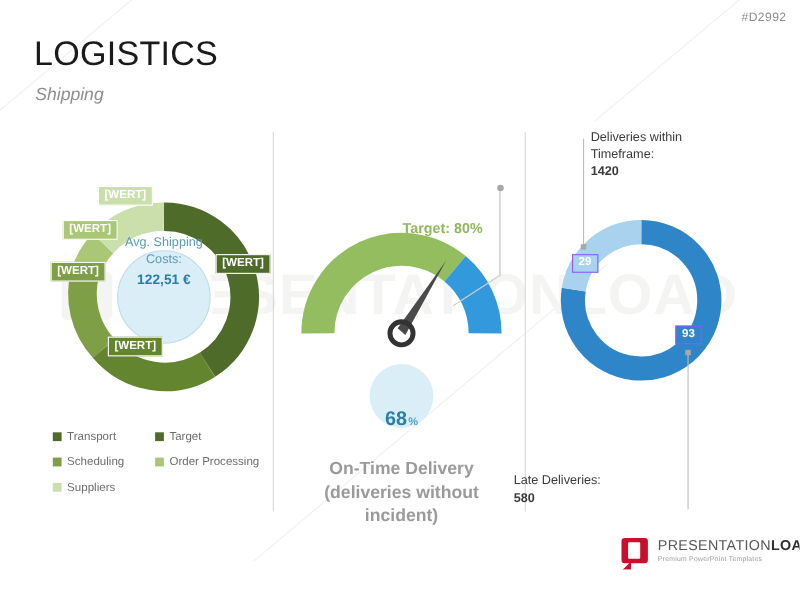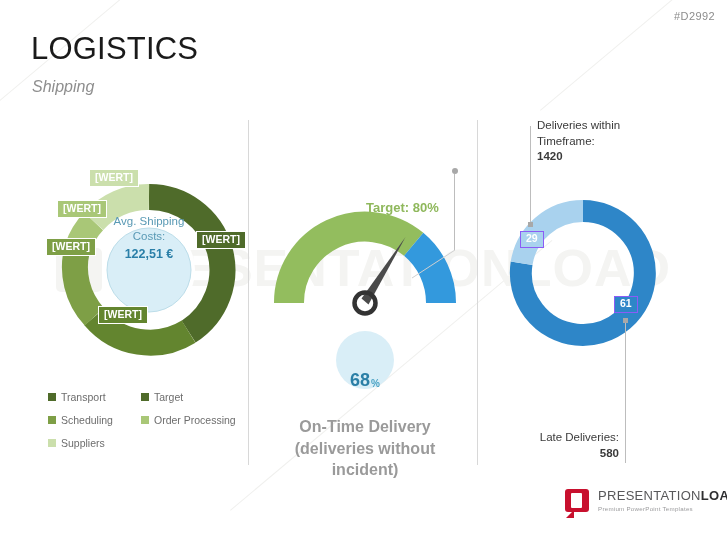--- a/index.html
+++ b/index.html
@@ -218,24 +218,24 @@
     left: 537px;
     top: 118px;
     font-size: 11.5px;
     color: #3a3a3a;
     line-height: 1.35;
     white-space: nowrap;
   }
   #callout-top b { font-weight: bold; }
   #callout-bottom {
     position: absolute;
-    left: 480px;
+    left: 467px;
     top: 430px;
     width: 139px;
-    text-align: right;
+    text-align: left;
     font-size: 11.5px;
     color: #3a3a3a;
     line-height: 1.35;
   }
   #callout-bottom b { font-weight: bold; }
 
   .leader-line {
     position: absolute;
     width: 1px;
     background: #bdbdbd;
@@ -424,21 +424,21 @@
   <div class="leader-line" style="left:530px; top:126px; height:97px;"></div>
   <div class="leader-dot" style="left:528px; top:222px;"></div>
   <div class="value-chip" style="left:520px; top:231px; background:#A9D2EE;">29</div>
 
   <div id="callout-bottom">
     <div>Late Deliveries:</div>
     <b>580</b>
   </div>
   <div class="leader-line" style="left:625px; top:321px; height:142px;"></div>
   <div class="leader-dot" style="left:623px; top:318px;"></div>
-  <div class="value-chip" style="left:614px; top:296px; background:#2E86C8;">61</div>
+  <div class="value-chip" style="left:614px; top:296px; background:#2E86C8;">93</div>
 
   <div id="logo">
     <div id="logo-mark"></div>
     <div id="logo-text">
       <div id="logo-name">
         <span>PRESENTATION</span><b>LOAD</b>
       </div>
       <div id="logo-tagline">Premium PowerPoint Templates</div>
     </div>
   </div>

